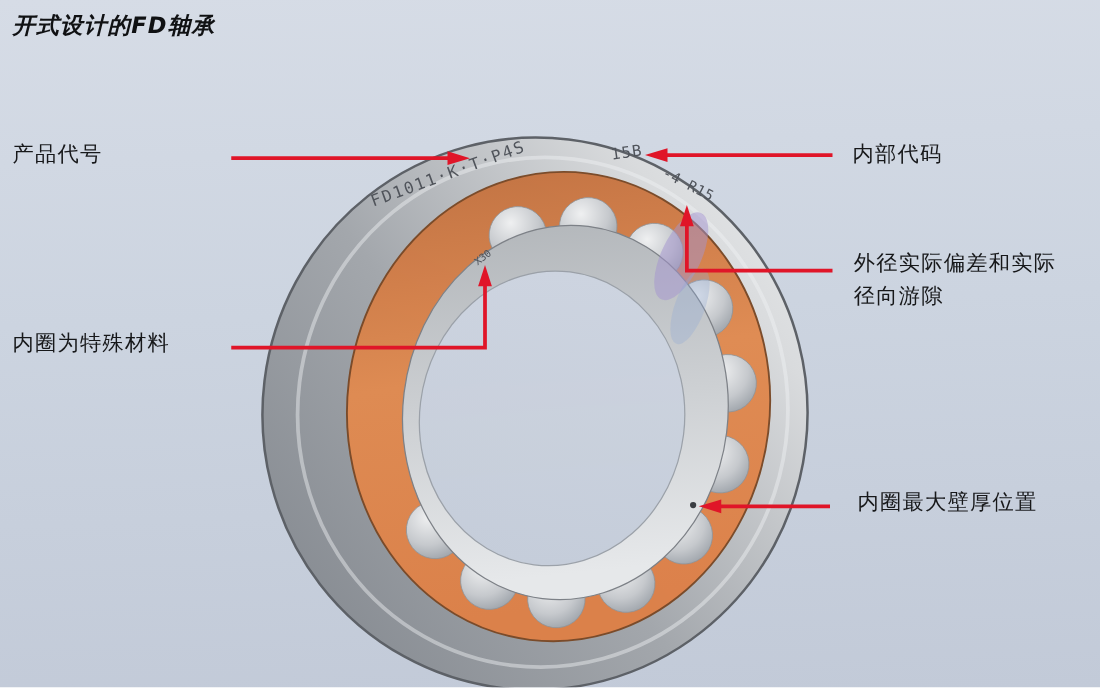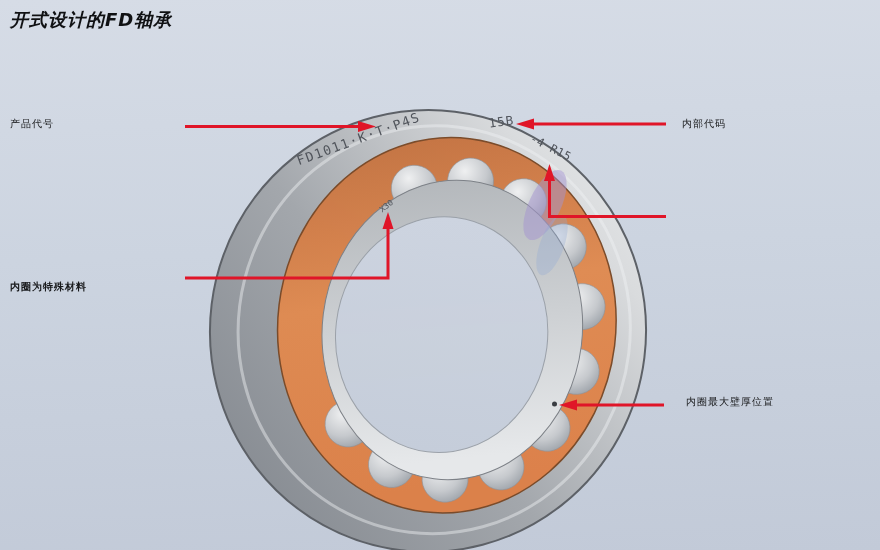--- a/index.html
+++ b/index.html
@@ -7,21 +7,21 @@
   .stage{
     position:relative;width:880px;height:550px;overflow:hidden;
     background:linear-gradient(178deg,#d6dce6 0%,#ccd4e0 45%,#c2cad8 100%);
   }
   .stage svg{position:absolute;left:0;top:0;}
   .title{
     position:absolute;left:10px;top:8px;
     font-size:18px;font-weight:700;color:#101113;letter-spacing:1px;font-style:italic;
   }
   .callout{
-    position:absolute;font-size:10px;font-weight:500;color:#17181a;
+    position:absolute;font-size:17px;font-weight:500;color:#17181a;
     line-height:26px;letter-spacing:1px;white-space:nowrap;
   }
   .callout.wrap{white-space:normal;width:176px;word-break:break-all;}
   .eng{fill:#50545b;font-family:"DejaVu Sans Mono","Liberation Mono",monospace;}
 </style>
 </head>
 <body>
 
 <div class="stage">
 
@@ -119,17 +119,18 @@
       </g>
     </g>
   </svg>
 
   <div class="title">开式设计的FD轴承</div>
 
   <div class="callout" style="left:10px;top:111px;">产品代号</div>
 
   <div class="callout" style="left:682px;top:111px;">内部代码</div>
 
+  <div class="callout wrap" style="left:683px;top:198px;">外径实际偏差和实际径向游隙</div>
 
-  <div class="callout" style="left:10px;top:274px;font-weight:bold;">内圈为特殊材料</div>
+  <div class="callout" style="left:10px;top:262px;">内圈为特殊材料</div>
 
   <div class="callout" style="left:686px;top:389px;">内圈最大壁厚位置</div>
 </div>
 
 </body></html>

